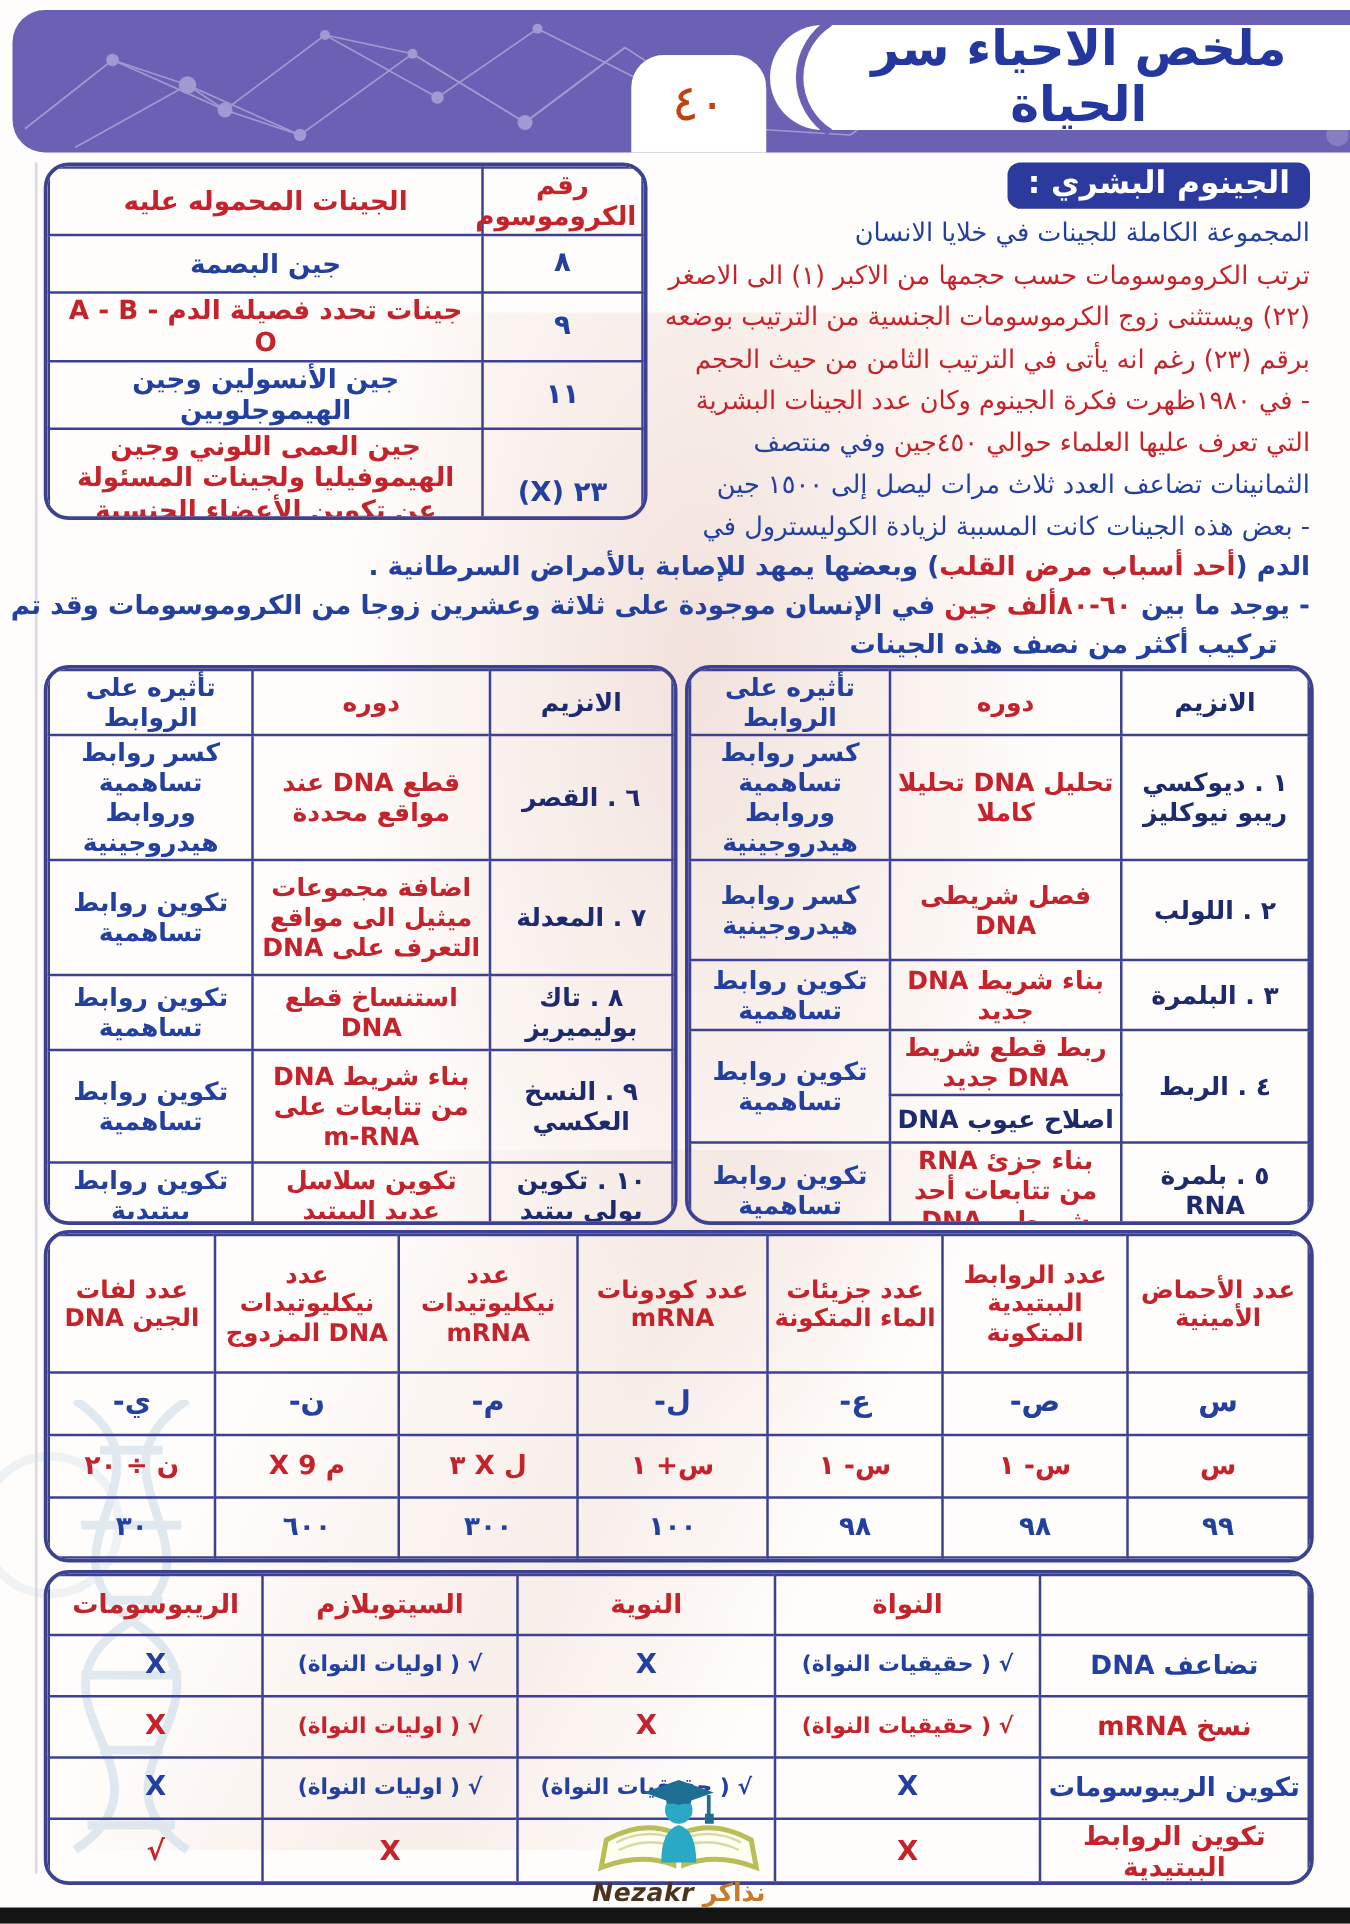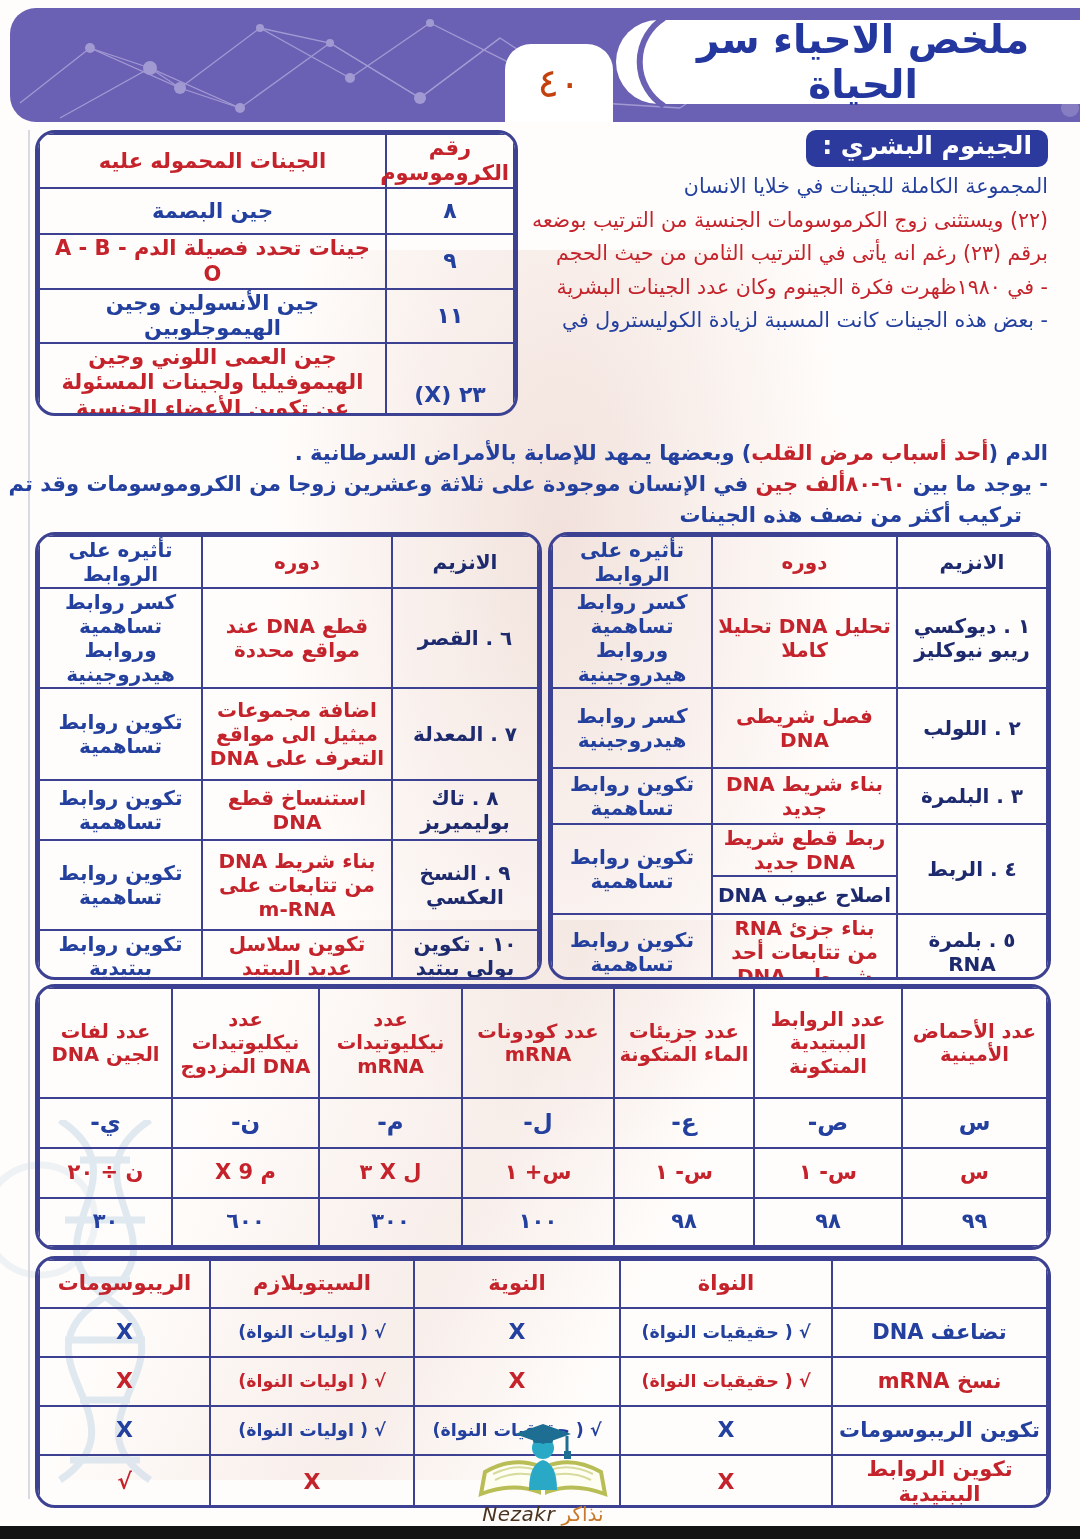--- a/index.html
+++ b/index.html
@@ -55,21 +55,21 @@
   .cnt td.chead{font-size:19.5px}
   .cnt td.sym{font-size:23px}
   .cnt td.frm{font-size:21px}
   .cnt td.val{font-size:21px}
   .loc{left:35px;top:1256px;width:1010px;height:246px}
   .loc td{font-size:21px}
   .loc td.mark{font-size:22px}
   .loc td.chk{font-size:17.5px}
   
   .brand{left:468px;top:1420px;width:150px;z-index:4;text-align:center}
-  .brand .word{font-size:20px;font-weight:normal;margin-top:-4px}
+  .brand .word{font-size:20px;font-weight:bold;margin-top:-4px}
   .brand .ar{color:#c9792b}
   .brand .en{color:#4a3420;font-style:italic;letter-spacing:.5px}
   .blackbar{left:0;right:0;top:1526px;height:13px;background:#141414;z-index:5}
   .scanline{top:130px;bottom:40px;width:2px;background:#d9d9e3;z-index:1}
 </style>
 </head>
 <body>
 
 <div class="abs wm wm-face"></div>
 <div class="abs wm wm-suit"></div>
@@ -156,23 +156,28 @@
     <tr>
       <td class="blue num">٢٣ (X)</td>
       <td class="red">جين العمى اللوني وجين الهيموفيليا ولجينات المسئولة عن تكوين الأعضاء الجنسية الأنثوية</td>
     </tr>
   </tbody>
     </table>
 </div>
 
 <div class="abs glines gA">
   <div class="gl"><span class="blue">المجموعة الكاملة للجينات في خلايا الانسان</span></div>
+  <div class="gl"><span class="red">ترتب الكروموسومات حسب حجمها من الاكبر (١) الى الاصغر</span></div>
   <div class="gl"><span class="red">(٢٢) ويستثنى زوج الكرموسومات الجنسية من الترتيب بوضعه</span></div>
   <div class="gl"><span class="red">برقم (٢٣) رغم انه يأتى في الترتيب الثامن من حيث الحجم</span></div>
   <div class="gl"><span class="red">-  في ١٩٨٠ظهرت فكرة الجينوم وكان عدد الجينات البشرية</span></div>
+  <div class="gl">
+    <span class="red">التي تعرف عليها العلماء حوالي ٤٥٠جين </span><span class="blue">وفي منتصف</span>
+  </div>
+  <div class="gl"><span class="blue">الثمانينات تضاعف العدد ثلاث مرات ليصل إلى ١٥٠٠ جين</span></div>
   <div class="gl"><span class="blue">-  بعض هذه الجينات كانت المسببة لزيادة الكوليسترول في</span></div>
 </div>
 
 <div class="abs glines gB">
   <div class="gl">
     <span class="blue">الدم (</span><span class="red">أحد أسباب مرض القلب</span><span class="blue">) وبعضها يمهد للإصابة بالأمراض السرطانية .</span>
   </div>
   <div class="gl">
     <span class="blue">-  يوجد ما بين </span><span class="red">٦٠-٨٠ألف جين</span><span class="blue"> في الإنسان موجودة على ثلاثة وعشرين زوجا من الكروموسومات وقد تم اكتشاف</span>
   </div>

